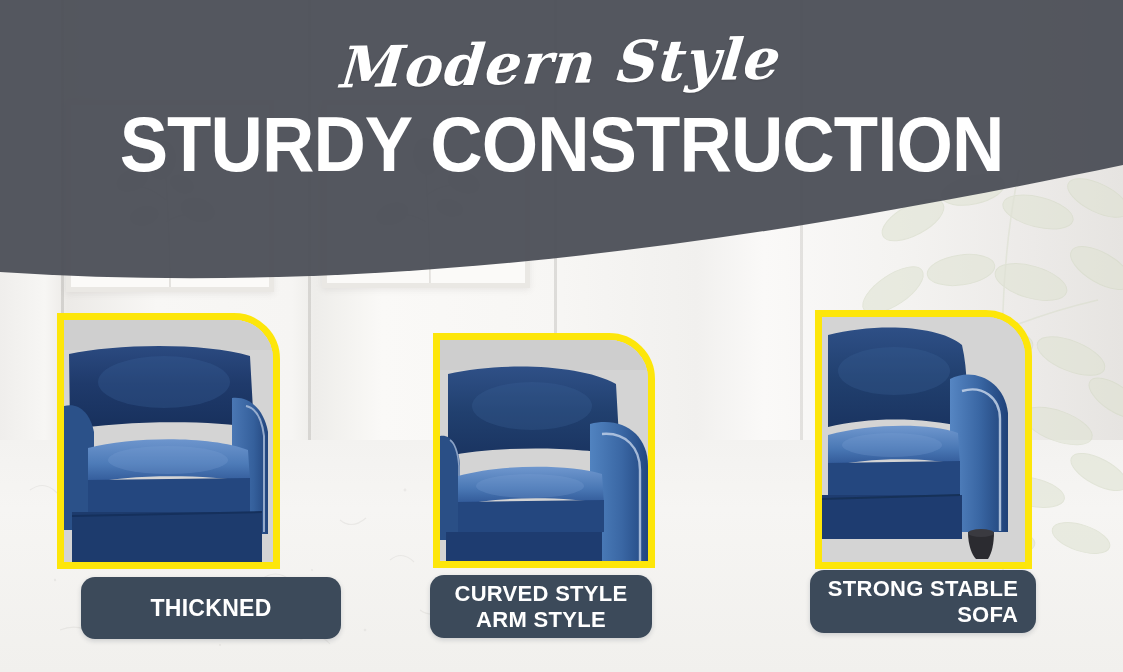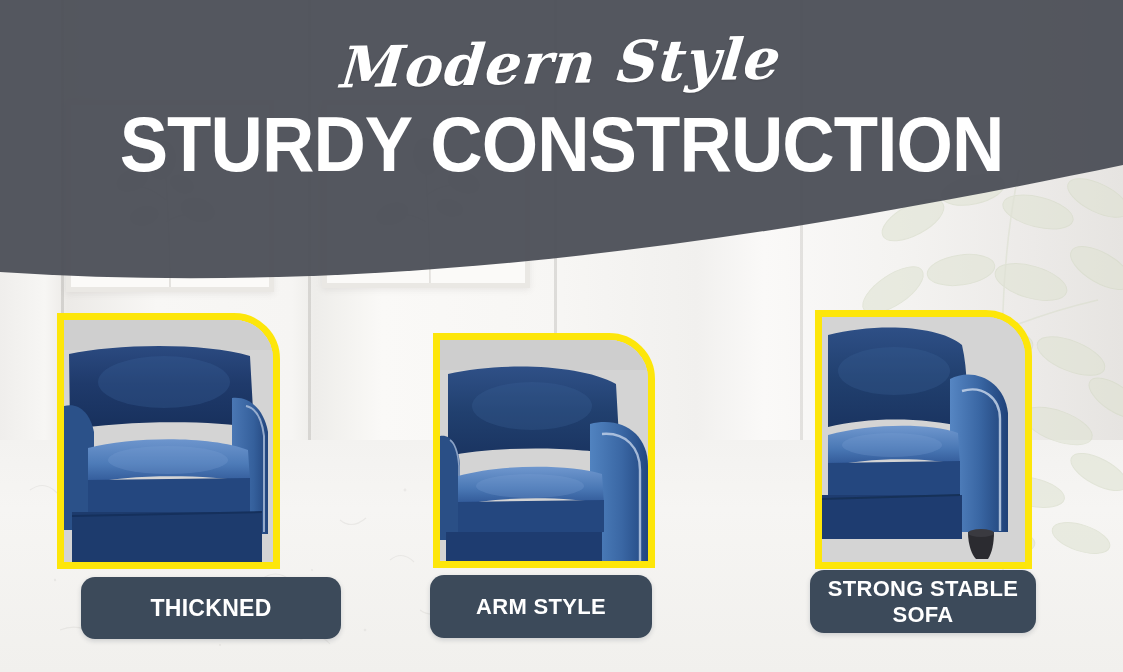--- a/index.html
+++ b/index.html
@@ -128,21 +128,21 @@
   #panel1 .caption { left:50px; top:577px; width:260px; height:62px; font-size:23px;margin-left:31px; }
 
   
   #panel2 .photo-frame { left:433px; top:333px; width:222px; height:235px;
      border-radius:0 46px 0 0; }
   #panel2 .caption { left:430px; top:575px; width:222px; height:63px; font-size:22px; }
 
   
   #panel3 .photo-frame { left:815px; top:310px; width:217px; height:259px;
      border-radius:0 46px 0 0; }
-  #panel3 .caption { left:810px; top:570px; width:226px; height:63px; font-size:22px; }
+  #panel3 .caption { left:810px; top:570px; width:226px; height:63px; font-size:22px;text-align:right; }
 </style>
 </head>
 <body>
 
 <div id="banner">
 
   <div class="room">
     <div class="wall-panel-lines"></div>
     <div class="floor"></div>
 
@@ -336,20 +336,21 @@
           <path d="M18 162 L164 160 L164 192 L18 198 Z" fill="#24477f"></path>
           <rect x="6" y="192" width="156" height="29" fill="#1e3c70"></rect>
 
           <ellipse cx="92" cy="66" rx="60" ry="24" fill="#3d639c" opacity=".28"></ellipse>
           <ellipse cx="90" cy="146" rx="54" ry="12" fill="#7ea3d6" opacity=".25"></ellipse>
         </svg>
       </div>
     </div>
     <div class="caption">
       <div>
+        <span>CURVED STYLE</span>
         <span>ARM STYLE</span>
       </div>
     </div>
   </div>
 
   <div class="panel" id="panel3">
     <div class="photo-frame">
       <div class="photo">
         <svg viewBox="0 0 203 245" width="100%" height="100%" preserveAspectRatio="none">
           <defs>

